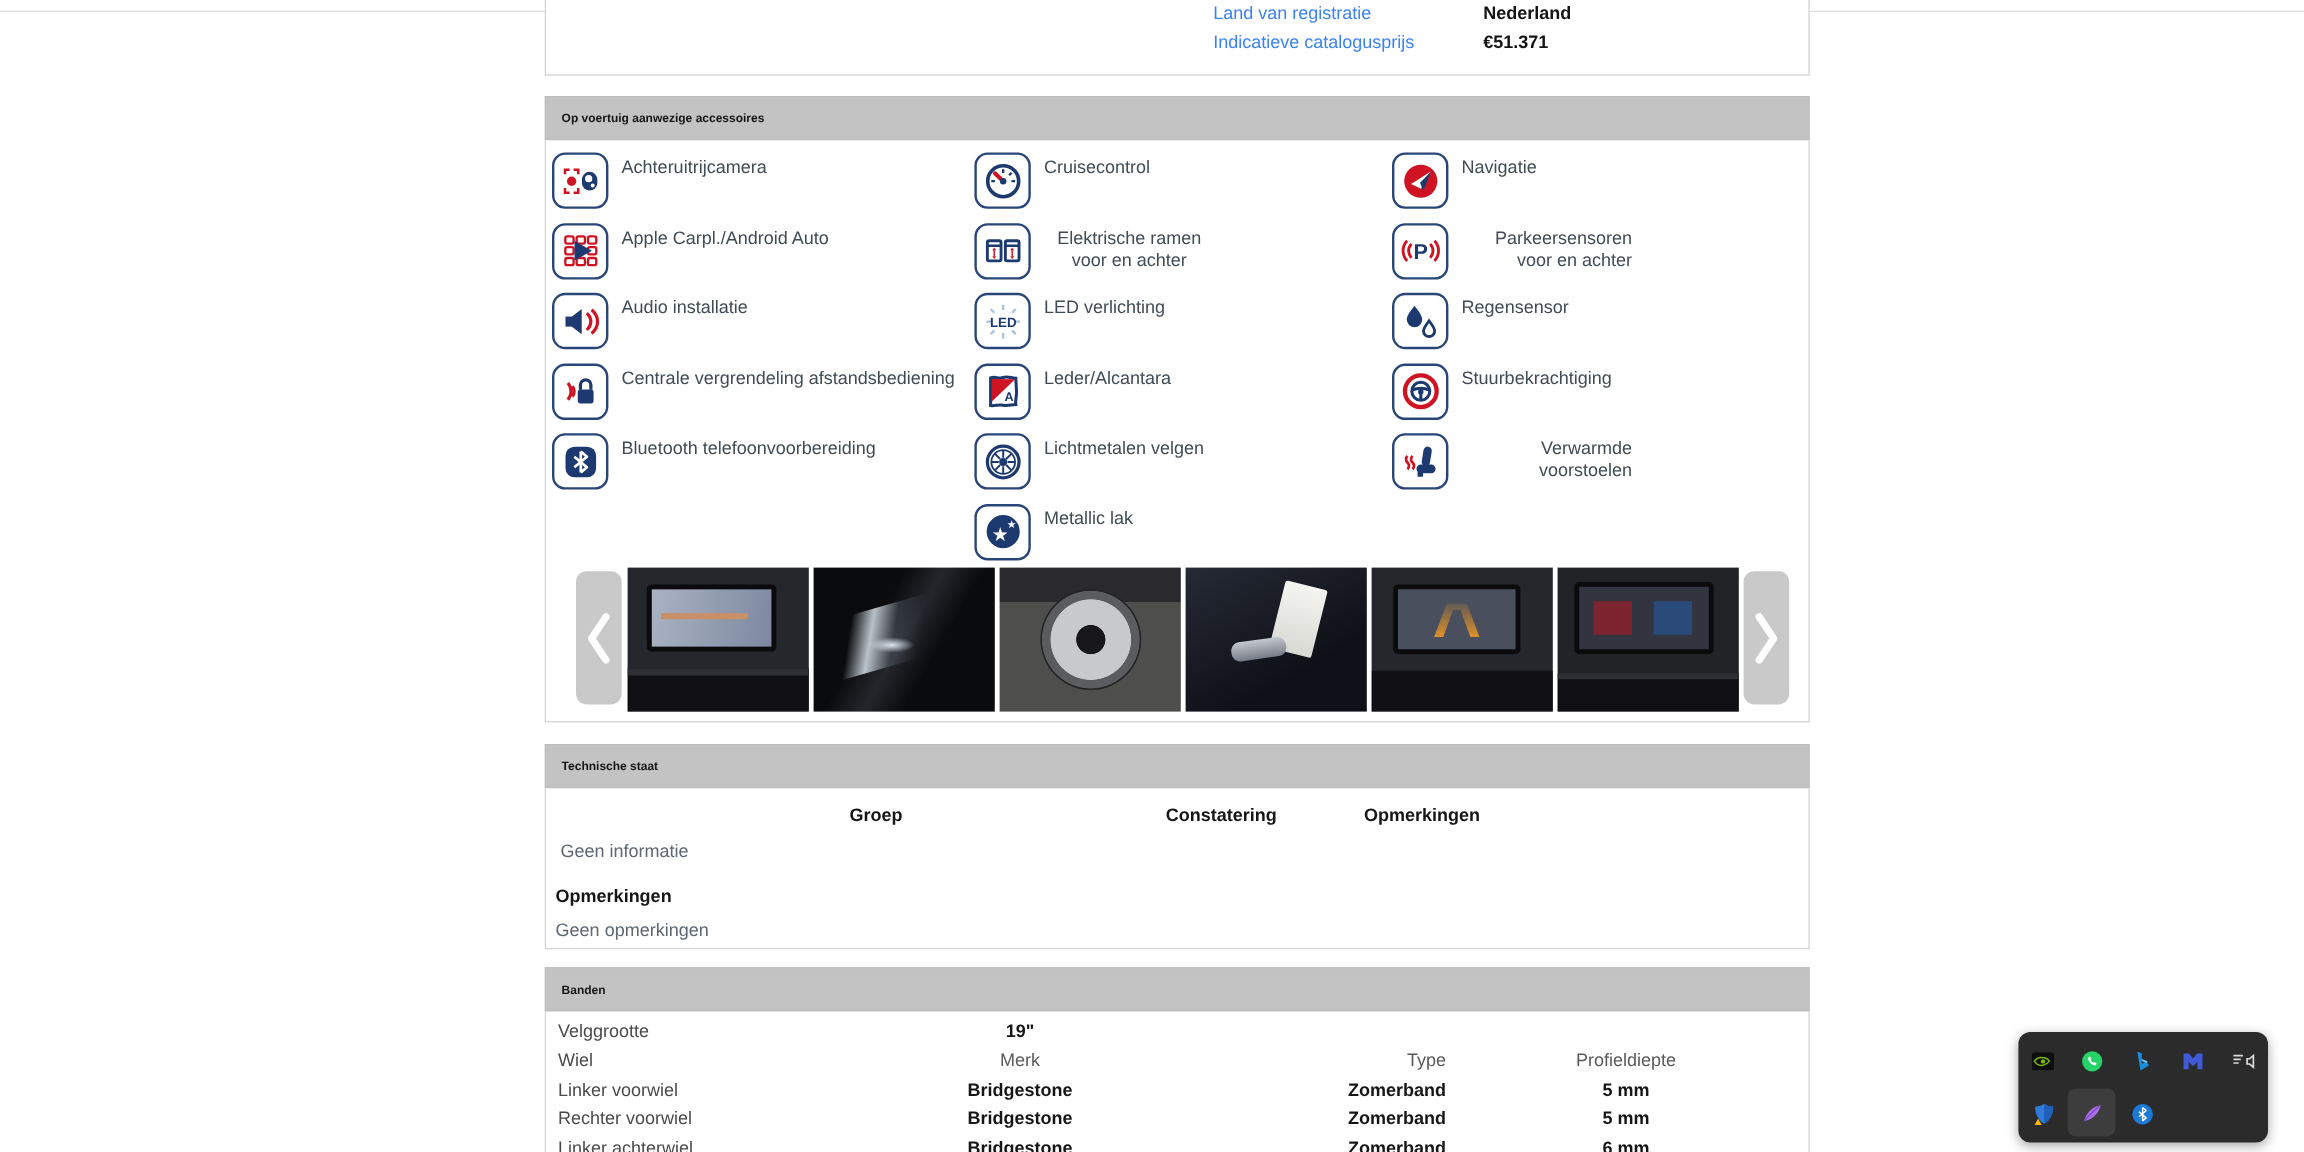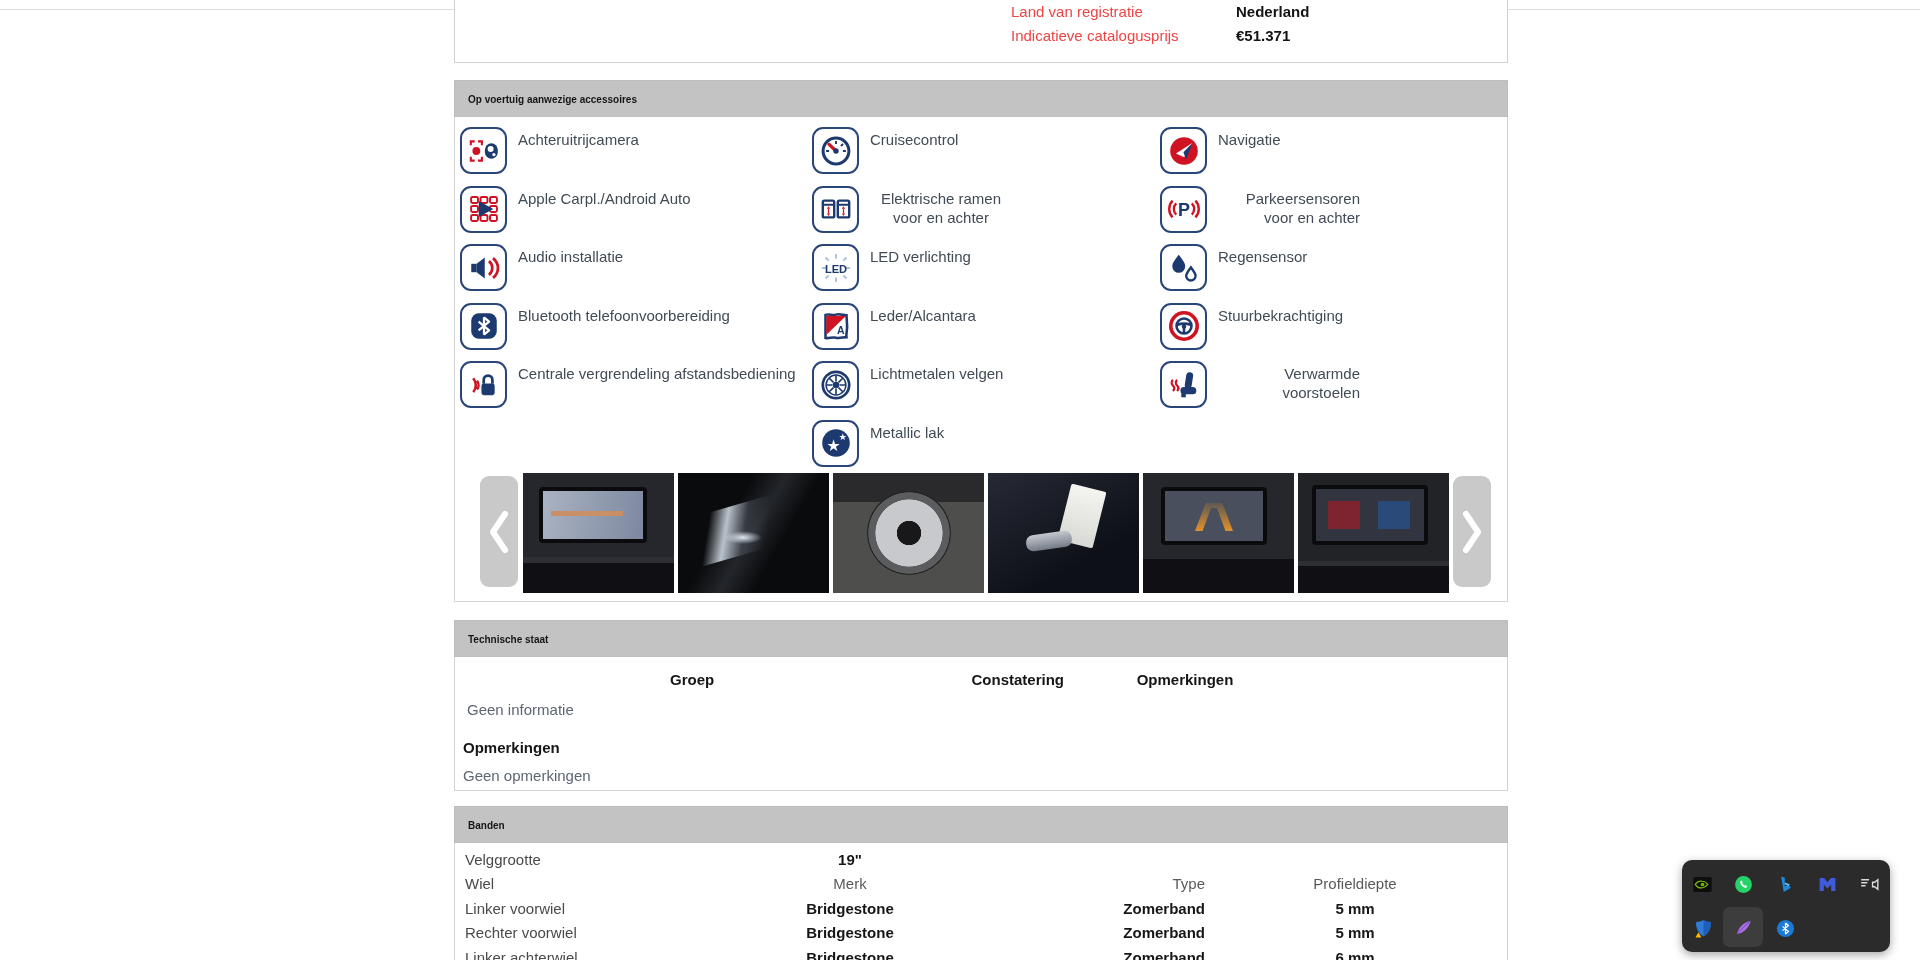--- a/index.html
+++ b/index.html
@@ -9,21 +9,21 @@
     font-family:"Liberation Sans", sans-serif; font-size:15px; color:#222;
   }
   .topline { position:absolute; top:9px; left:0; width:100%; height:1px; background:#dcdcdc; }
 
   
   .info-panel {
     position:absolute; left:454px; top:-50px; width:1054px; height:113px;
     background:#fff; border:1px solid #d0d0d0; border-top:none; z-index:1;
   }
   .info-row { position:absolute; height:20px; line-height:20px; }
-  .info-label { position:absolute; left:556px; width:220px; color:#ef4444; }
+  .info-label { position:absolute; left:556px; width:220px; color:#3b82f6; }
   .info-value { position:absolute; left:781px; width:260px; font-weight:bold; color:#141414; }
 
   
   .section { position:absolute; left:454px; width:1054px; z-index:1; }
   .sec-header {
     height:37px; line-height:37px; background:#c3c3c3; border:1px solid #bdbdbd;
     font-weight:bold; font-size:10px; color:#161616; padding-left:13px;
   }
   .sec-body { position:relative; background:#fff; border:1px solid #d3d3d3; border-top:none;padding-left:29px; }
 
@@ -156,35 +156,35 @@
               <rect x="3.5" y="9.2" width="3.6" height="5.6" fill="#1d3a70"></rect>
               <path d="M7.1 9.2 L12.5 5v14l-5.4-4.2z" fill="#1d3a70"></path>
               <path d="M15.3 7.4c3 2.5 3 6.7 0 9.2 M18 5.4c4.4 3.6 4.4 9.6 0 13.2" stroke="#cf1322" stroke-width="1.8"></path>
             </svg>
           </span>
           <span class="acc-label">Audio installatie</span>
         </div>
         <div class="acc-item">
           <span class="acc-icon">
             <svg viewBox="0 0 24 24" fill="none">
-              <rect x="3.5" y="3.5" width="17" height="17" rx="5" fill="#1d3a70"></rect>
-              <path d="M12 6.2v11.6 M12 6.2l3.4 2.9-7 5.8 M12 17.8l3.4-2.9-7-5.8" stroke="#fff" stroke-width="1.5" stroke-linejoin="round"></path>
-            </svg>
-          </span>
-          <span class="acc-label">Bluetooth telefoonvoorbereiding</span>
-        </div>
-        <div class="acc-item">
-          <span class="acc-icon">
-            <svg viewBox="0 0 24 24" fill="none">
               <path d="M7.3 9.3c1.4 1.6 1.4 4 0 5.6 M4.8 7.5c2.3 2.6 2.3 6.6 0 9.2" stroke="#cf1322" stroke-width="1.7"></path>
               <path d="M11.8 11.2V8.6a2.9 2.9 0 0 1 5.8 0v2.6" stroke="#1d3a70" stroke-width="1.8"></path>
               <rect x="10.3" y="11" width="8.8" height="7.8" rx="1.6" fill="#1d3a70"></rect>
             </svg>
           </span>
           <span class="acc-label">Centrale vergrendeling afstandsbediening</span>
+        </div>
+        <div class="acc-item">
+          <span class="acc-icon">
+            <svg viewBox="0 0 24 24" fill="none">
+              <rect x="3.5" y="3.5" width="17" height="17" rx="5" fill="#1d3a70"></rect>
+              <path d="M12 6.2v11.6 M12 6.2l3.4 2.9-7 5.8 M12 17.8l3.4-2.9-7-5.8" stroke="#fff" stroke-width="1.5" stroke-linejoin="round"></path>
+            </svg>
+          </span>
+          <span class="acc-label">Bluetooth telefoonvoorbereiding</span>
         </div>
       </div>
     <div class="acc-col c1">
         <div class="acc-item">
           <span class="acc-icon">
             <svg viewBox="0 0 24 24" fill="none">
               <circle cx="12" cy="12" r="8.6" stroke="#1d3a70" stroke-width="2"></circle>
               <path d="M12 5.4v2 M18.6 12h-2 M5.4 12h2 M16.7 7.3l-1.4 1.4 M7.3 7.3l1.4 1.4" stroke="#1d3a70" stroke-width="1.3"></path>
               <path d="M12 12 L7.4 7.6" stroke="#cf1322" stroke-width="2.2" stroke-linecap="round"></path>
               <circle cx="12" cy="12" r="1.8" fill="#1d3a70"></circle>
@@ -342,21 +342,21 @@
       <svg viewBox="0 0 24 44">
           <path d="M6 4 L18 22 L6 40" stroke="#fff" stroke-width="6" fill="none" stroke-linecap="round" stroke-linejoin="round"></path>
         </svg>
     </div>
   </div>
 </div>
 
 <div class="section" style="top:620px;">
   <div class="sec-header">Technische staat</div>
   <div class="sec-body" style="height:134px;">
-    <span class="abs bold" style="left:215px; top:14px; width:120px; text-align:left;">Groep</span>
+    <span class="abs bold" style="left:215px; top:14px; width:120px; text-align:center;">Groep</span>
     <span class="abs bold" style="left:459px; top:14px; width:150px; text-align:right;">Constatering</span>
     <span class="abs bold" style="left:650px; top:14px; width:160px; text-align:center;">Opmerkingen</span>
     <span class="abs muted" style="left:12px; top:44px;">Geen informatie</span>
     <span class="abs bold" style="left:8px; top:82px;">Opmerkingen</span>
     <span class="abs muted" style="left:8px; top:110px;">Geen opmerkingen</span>
   </div>
 </div>
 
 <div class="section" style="top:806px;">
   <div class="sec-header">Banden</div>

